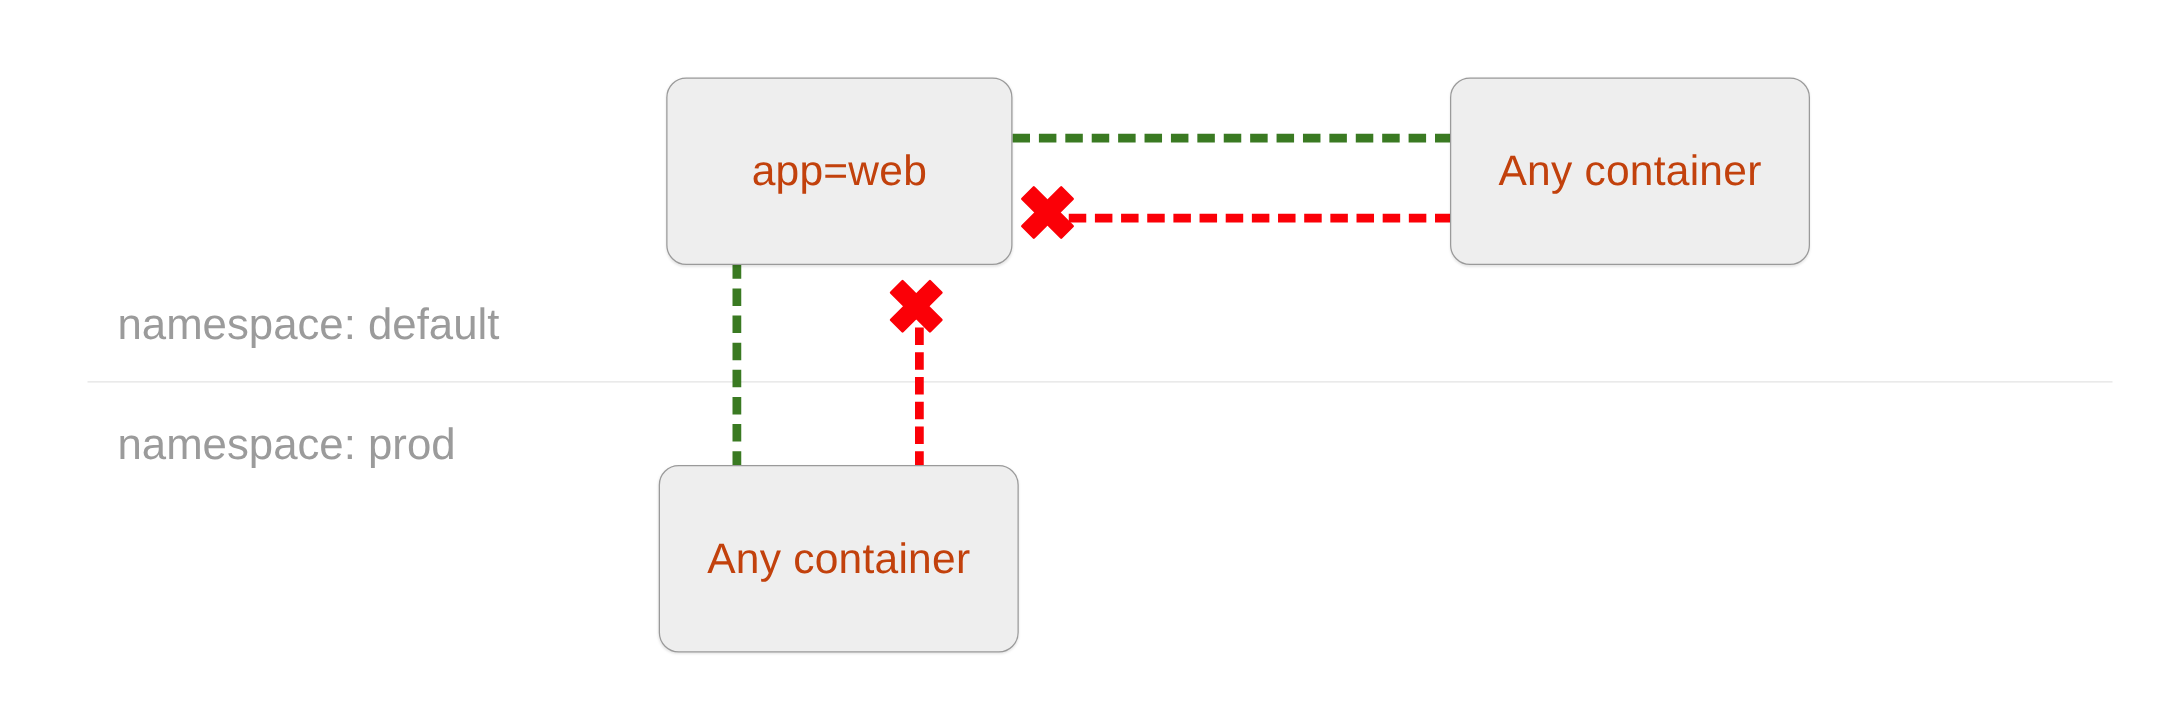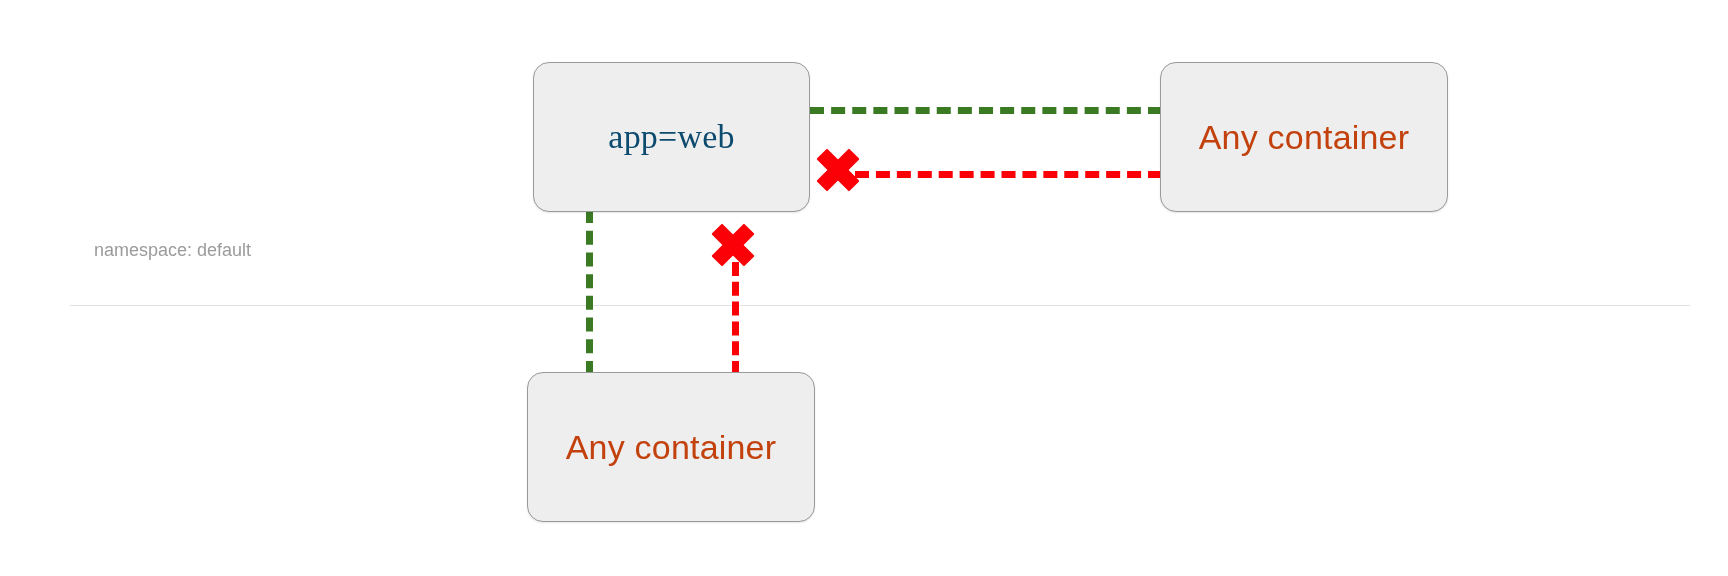--- a/index.html
+++ b/index.html
@@ -26,31 +26,31 @@
     display: flex;
     align-items: center;
     justify-content: center;
     box-shadow: 0 1px 2px rgba(0,0,0,0.10);
   }
   .node .node-label {
     font-size: 34px;
     letter-spacing: 0.2px;
     white-space: nowrap;
   }
-  .node.primary .node-label { color: #0c4a6e; font-family: Liberation Serif, serif; }
+  .node.primary .node-label { color: #c2410c; }
   .node.secondary .node-label { color: #c2410c; }
 
   #node-appweb      { left: 533px; top: 62px;  width: 277px; height: 150px; }
   #node-right       { left: 1160px; top: 62px; width: 288px; height: 150px; }
   #node-bottom      { left: 527px; top: 372px; width: 288px; height: 150px; }
 
   
   .lane-label {
     position: absolute;
-    font-size: 18px;
+    font-size: 35px;
     color: #9b9b9b;
     white-space: nowrap;
   }
   #lane-default { left: 94px; top: 240px; }
   #lane-prod    { left: 94px; top: 336px; }
 
   
   #lane-divider {
     position: absolute;
     left: 70px;
@@ -106,20 +106,21 @@
   #deny-x-bottom { left: 711px; top: 223px; }
 </style>
 </head>
 <body>
 
 <div id="canvas">
 
   <div id="lane-divider"></div>
 
   <div class="lane-label" id="lane-default">namespace: default</div>
+  <div class="lane-label" id="lane-prod">namespace: prod</div>
 
   <div class="edge h allow" id="edge-web-to-right-allow"></div>
 
   <div class="edge h deny" id="edge-web-to-right-deny"></div>
 
   <div class="edge v allow" id="edge-web-to-bottom-allow"></div>
 
   <div class="edge v deny" id="edge-web-to-bottom-deny"></div>
 
   <div class="deny-x" id="deny-x-right"></div>

